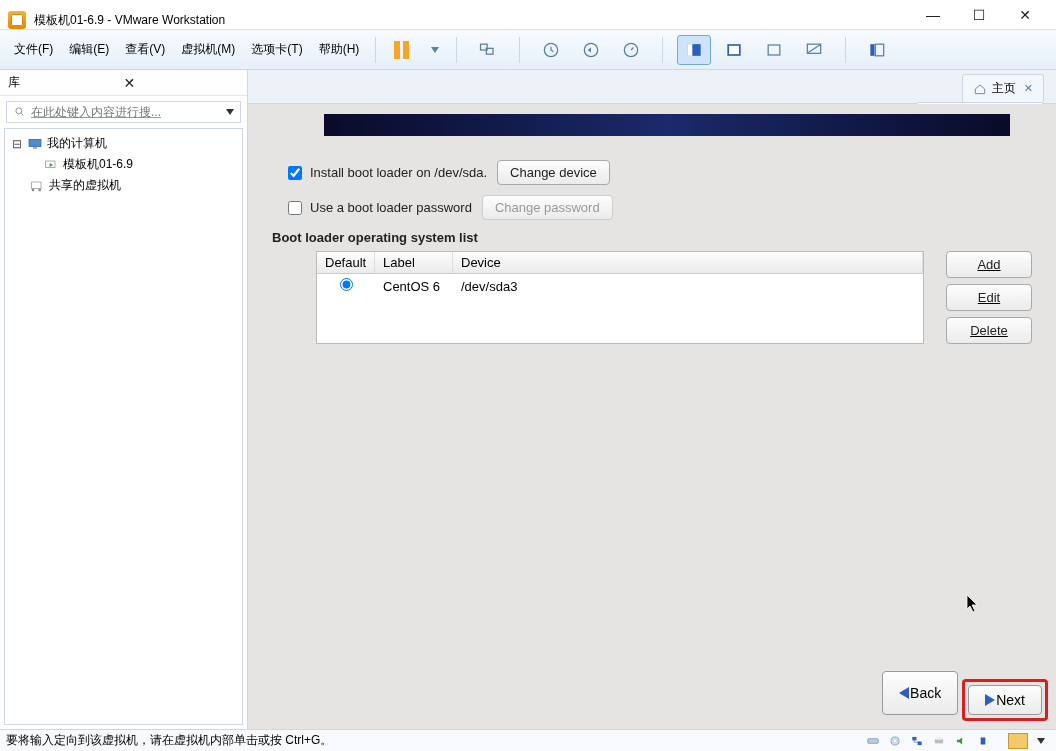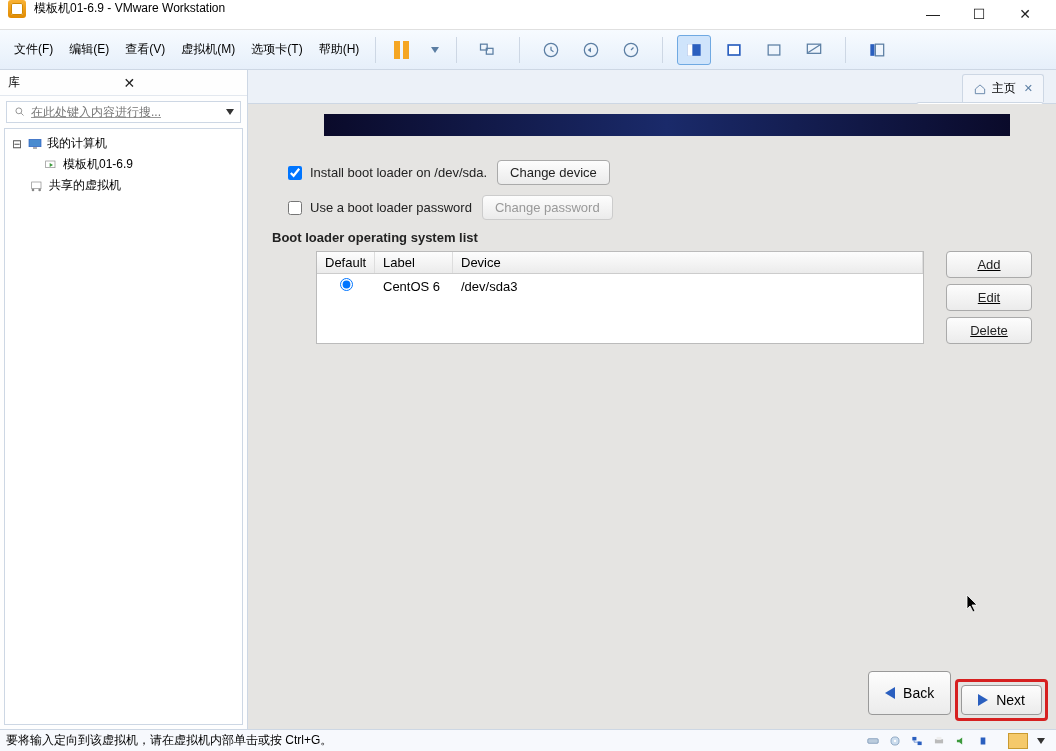--- a/index.html
+++ b/index.html
@@ -1,19 +1,19 @@
 <!DOCTYPE html>
 <html><head>
 <meta charset="utf-8">
 <style>
   * { box-sizing: border-box; margin: 0; padding: 0; }
   body { font-family: "Microsoft YaHei", Tahoma, Arial, sans-serif; font-size: 12px; background: #fff; width: 1056px; height: 751px; overflow: hidden; position: relative; }
   
   
-  .titlebar { height: 30px; background: #fff; display: flex; align-items: flex-start; padding: 0 8px; border-bottom: 1px solid #e0e0e0; }
+  .titlebar { height: 30px; background: #fff; display: flex; align-items: flex-end; padding: 0 8px; border-bottom: 1px solid #e0e0e0; }
   .titlebar .app-icon { width: 18px; height: 18px; background: linear-gradient(#f9b233, #e08a00); border-radius: 3px; margin-right: 8px; position: relative; }
   .titlebar .app-icon::after { content: ""; position: absolute; top: 3px; left: 3px; right: 3px; bottom: 3px; background: #fff; border-radius: 2px; box-shadow: inset 0 0 0 1px #d08800; }
   .titlebar .title { flex: 1; font-size: 12px; color: #000; }
   .win-controls { display: flex; gap: 0; }
   .win-controls .wc { width: 46px; height: 28px; display: flex; align-items: center; justify-content: center; font-size: 14px; color: #222; }
   
   
   .menubar { height: 40px; background: linear-gradient(#f7fbff, #e6effa); border-bottom: 1px solid #cdd7e4; display: flex; align-items: center; padding: 0 6px; }
   .menu-items { display: flex; align-items: center; gap: 0; }
   .menu-item { padding: 5px 8px; font-size: 12px; color: #000; }
@@ -69,21 +69,21 @@
   .os-table-body { min-height: 68px; }
   .os-table-row { display: flex; align-items: center; }
   .os-table-row div { padding: 4px 8px; font-size: 13px; }
   .col-default { width: 58px; text-align: center; }
   .col-label { width: 78px; }
   .col-device { flex: 1; }
   .side-btns { display: flex; flex-direction: column; gap: 6px; width: 86px; text-decoration: underline; }
   .side-btns .btn { width: 100%; text-align: center; padding: 5px 0; }
   
   .nav-buttons { position: absolute; right: 14px; bottom: 14px; display: flex; gap: 10px; }
-  .nav-btn { padding: 6px 16px; background: linear-gradient(#fdfdfd, #ebebeb); border: 1px solid #999; border-radius: 4px; font-size: 14px; display: flex; align-items: center; gap: 8px; }
+  .nav-btn { padding: 6px 16px; background: linear-gradient(#fdfdfd, #ebebeb); border: 1px solid #999; border-radius: 4px; font-size: 14px; display: flex; align-items: center; gap: 1px; }
   .nav-btn.next { position: relative; margin-top: 14px; }
   .next-highlight { position: absolute; top: -7px; left: -7px; right: -7px; bottom: -7px; border: 3px solid #d62020; border-radius: 4px; pointer-events: none; }
   .arrow-left { width: 0; height: 0; border-top: 6px solid transparent; border-bottom: 6px solid transparent; border-right: 10px solid #2a5fbf; }
   .arrow-right { width: 0; height: 0; border-top: 6px solid transparent; border-bottom: 6px solid transparent; border-left: 10px solid #2a5fbf; }
   
   .cursor-arrow { position: absolute; left: 718px; top: 490px; pointer-events: none; }
   .cursor-arrow svg { width: 14px; height: 20px; }
   
   
   .statusbar { height: 22px; border-top: 1px solid #cdd7e4; display: flex; align-items: center; padding: 0 6px; font-size: 12px; background: #f7f9fd; }

